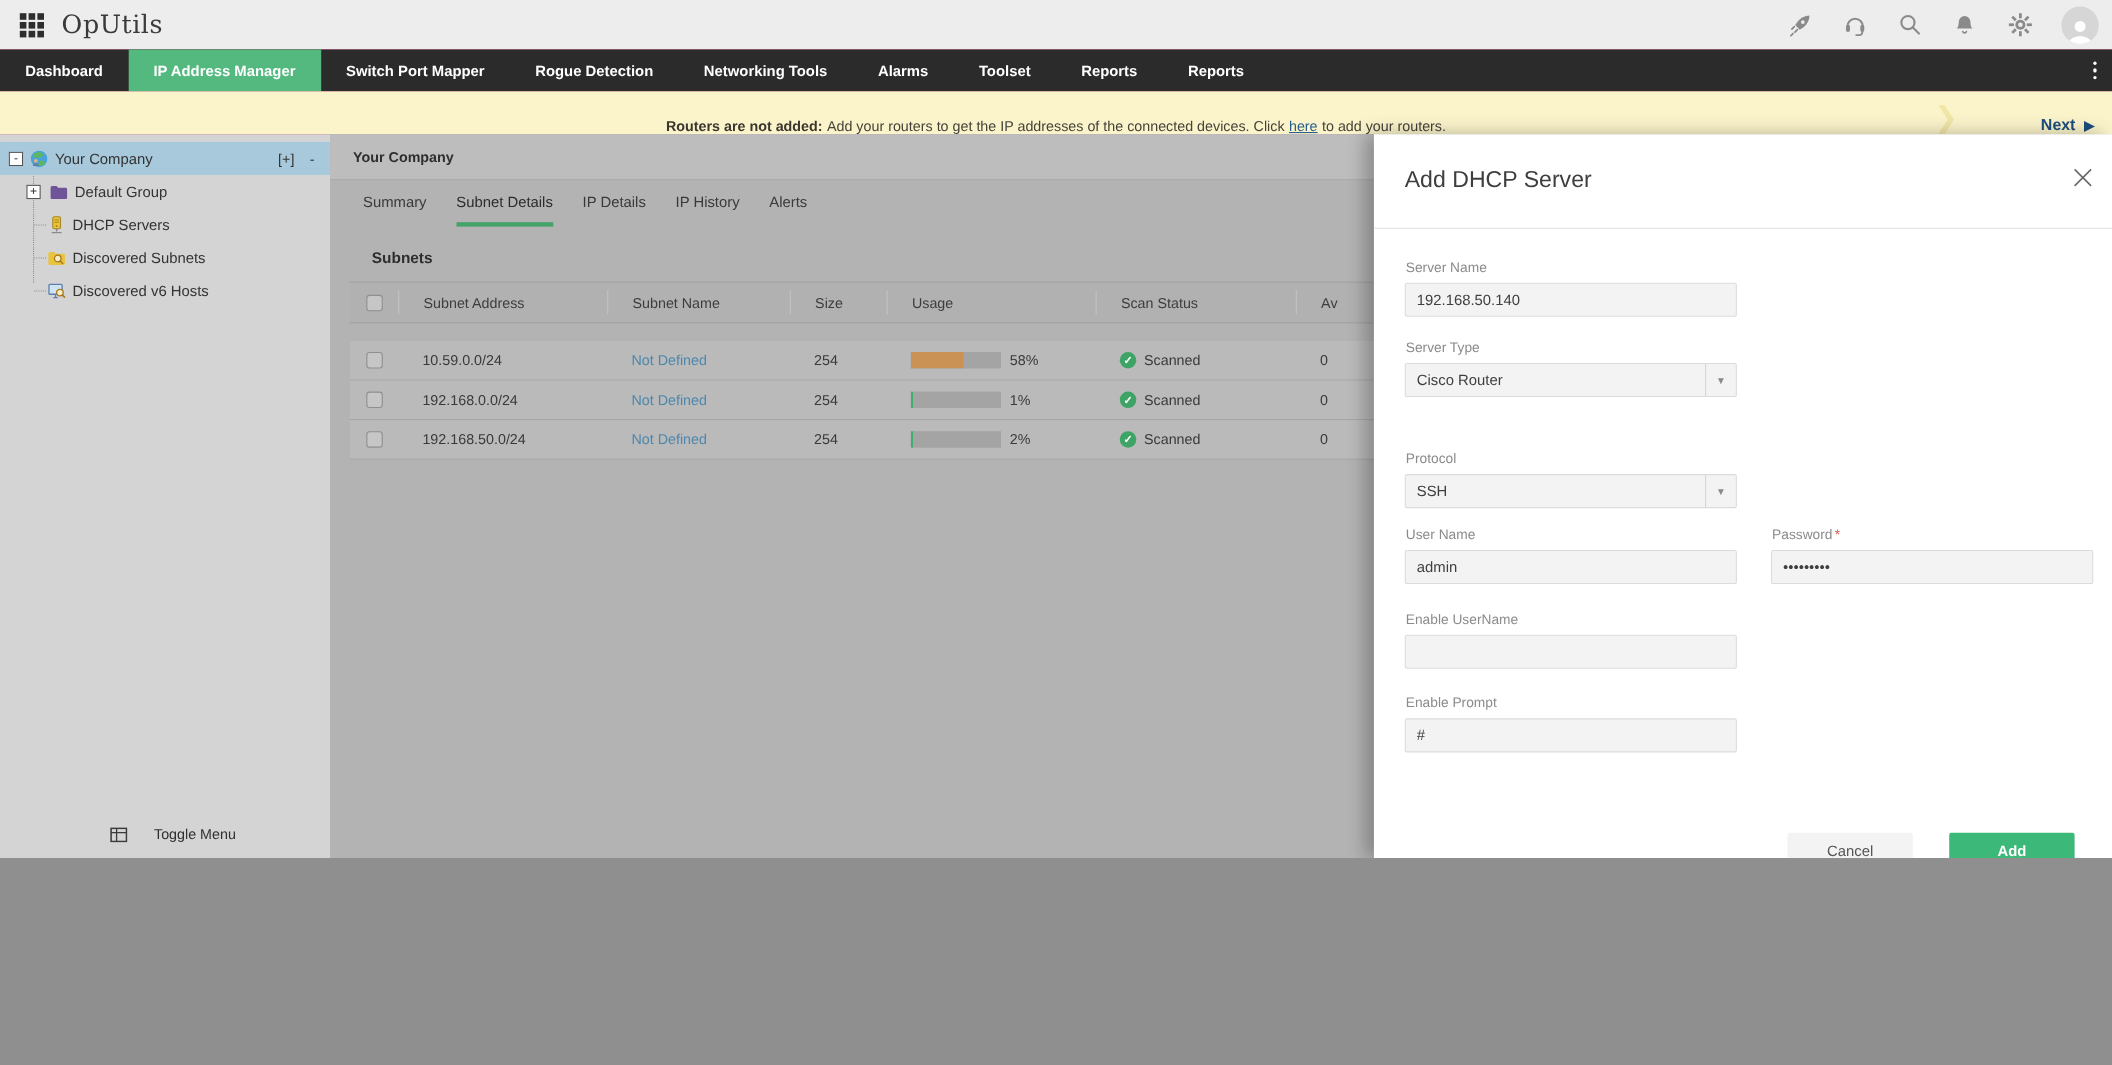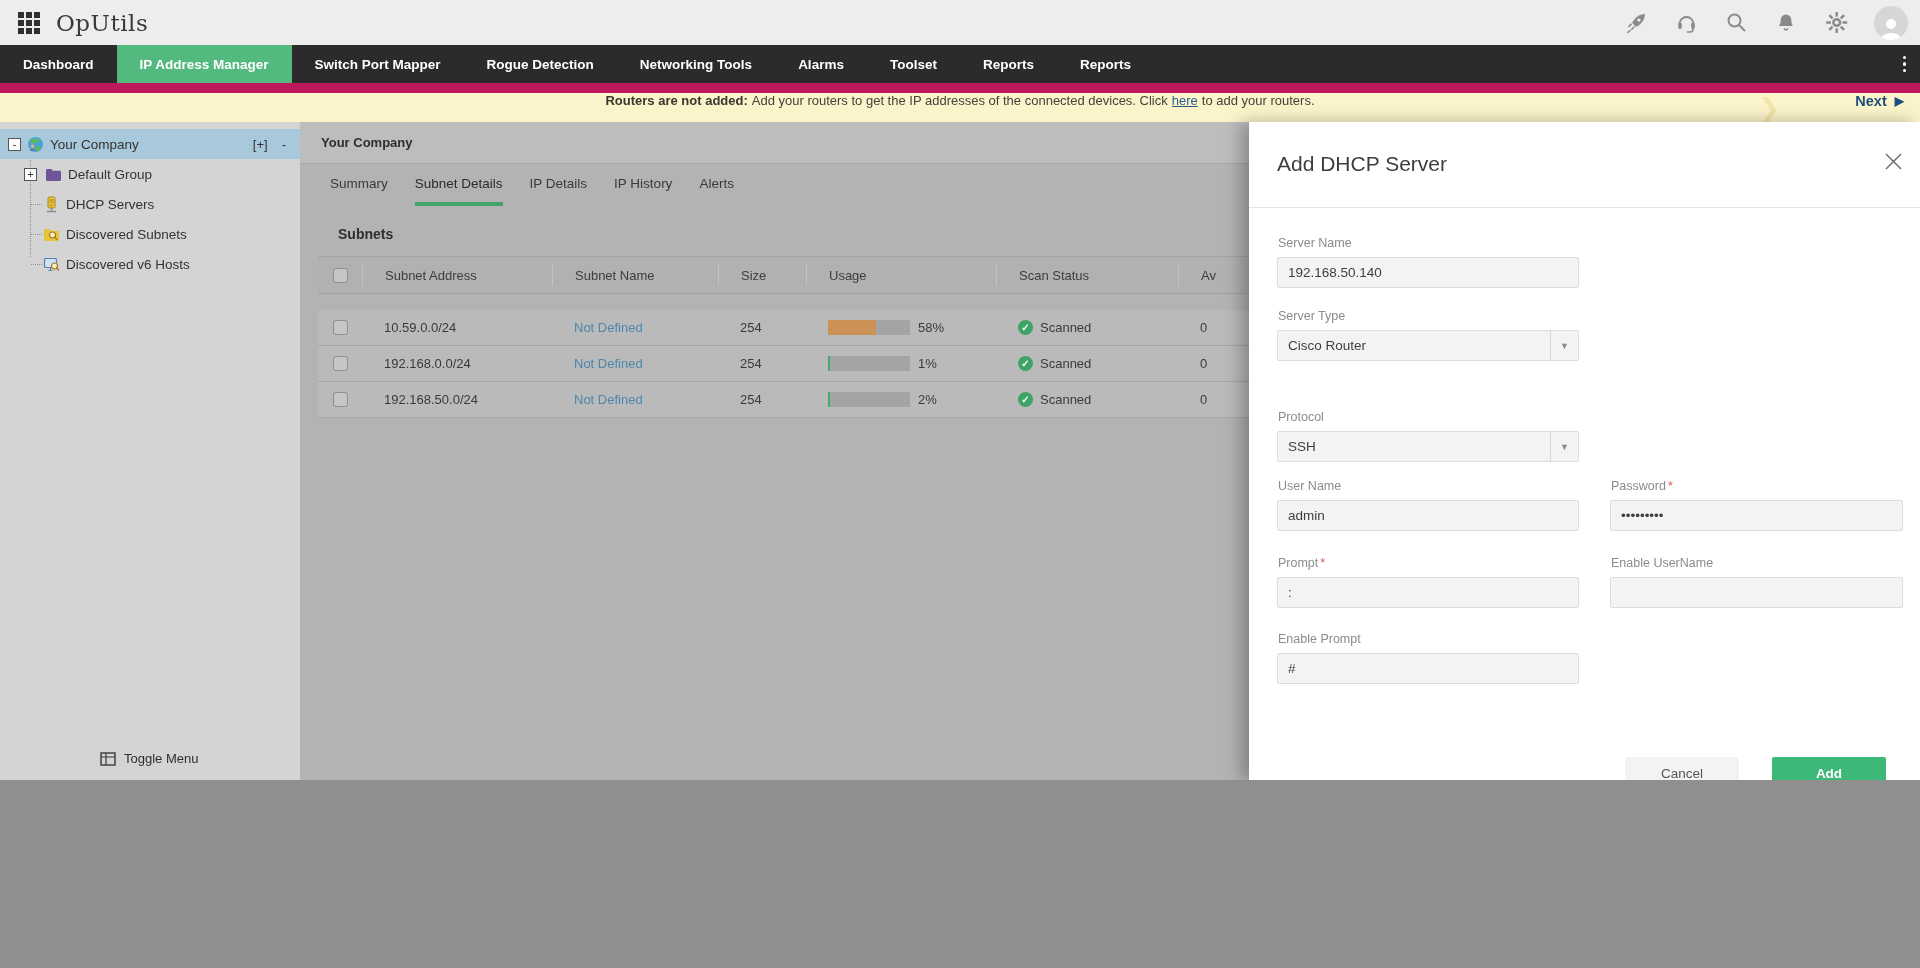--- a/index.html
+++ b/index.html
@@ -13,42 +13,42 @@
   .top-icons{margin-left:auto;display:flex;align-items:center;gap:26px;margin-right:12px;}
   .tico{width:24px;height:24px;display:flex;align-items:center;justify-content:center;cursor:pointer;}
   .avatar{width:34px;height:34px;border-radius:50%;background:#d6d6d6;overflow:hidden;display:flex;align-items:flex-end;justify-content:center;}
   
   .nav{position:absolute;top:45px;left:0;width:100%;height:38px;background:#2b2b2b;display:flex;align-items:stretch;}
   .nav-item{display:flex;align-items:center;padding:0 23px;color:#fff;font-size:13.5px;font-weight:700;cursor:pointer;white-space:nowrap;}
   .nav-item.active{background:#53b97f;}
   .kebab{margin-left:auto;margin-right:14px;align-self:center;display:flex;flex-direction:column;gap:3px;cursor:pointer;}
   .kebab i{width:3.5px;height:3.5px;border-radius:50%;background:#fff;display:block;}
   
-  .banner{position:absolute;top:93px;left:0;width:100%;height:39px;background:#fbf4cb;display:flex;align-items:flex-start;justify-content:center;font-size:13px;color:#44423a;}
+  .banner{position:absolute;top:83px;left:0;width:100%;height:39px;background:#fbf4cb;display:flex;align-items:flex-end;justify-content:center;font-size:13px;color:#44423a;}
   .banner b{color:#38362e;margin-right:4px;}
   .banner a{color:#275e8e;text-decoration:underline;cursor:pointer;margin:0 4px;}
   .banner .deco{position:absolute;right:140px;color:#f1e6a8;font-size:26px;}
   .banner .next{position:absolute;right:16px;display:flex;align-items:center;gap:8px;color:#1d4e7d;font-weight:700;font-size:14.5px;cursor:pointer;}
   .banner .next .arr{font-size:12px;}
   
   .sidebar{position:absolute;top:122px;left:0;width:300px;bottom:0;background:#d4d4d4;}
   .stabs{display:flex;height:41px;}
   .stab{flex:1;display:flex;align-items:center;justify-content:center;font-size:13.5px;color:#444;background:#e8e8e8;cursor:pointer;border-bottom:3px solid transparent;box-sizing:border-box;}
   .stab.active{background:#fafafa;font-weight:700;color:#222;border-bottom:3px solid #3fae6e;}
   .tree{position:relative;padding-top:7px;}
   .guide{position:absolute;left:30px;top:30px;height:105px;border-left:1px dotted #8f8f8f;}
   .trow{height:30px;display:flex;align-items:center;font-size:13.5px;color:#333;cursor:pointer;position:relative;}
   .trow.selected{background:#a7c9db;}
   .expander{width:13px;height:13px;box-sizing:border-box;border:1px solid #555;background:#fdfdfd;font-size:11px;line-height:10px;text-align:center;color:#333;flex:none;}
   .tico16{width:18px;height:18px;flex:none;display:flex;align-items:center;justify-content:center;}
   .tlabel{margin-left:6px;white-space:nowrap;}
   .tctrl{margin-left:auto;margin-right:14px;display:flex;gap:14px;font-size:13px;color:#333;}
   .tctrl span{cursor:pointer;}
   .stub{width:11px;border-top:1px dotted #8f8f8f;margin-left:31px;flex:none;}
-  .toggle-menu{position:absolute;bottom:14px;left:100px;display:flex;align-items:center;gap:8px;font-size:13px;color:#2f2f2f;cursor:pointer;}
+  .toggle-menu{position:absolute;bottom:14px;left:100px;display:flex;align-items:center;gap:24px;font-size:13px;color:#2f2f2f;cursor:pointer;}
   
   .content{position:absolute;left:300px;top:122px;right:0;bottom:0;background:#b3b3b3;}
   .groupbar{height:41px;background:#bdbdbd;border-bottom:1px solid #a6a6a6;display:flex;align-items:center;padding-left:21px;font-weight:700;font-size:13px;color:#2e2e2e;}
   .mtabs{height:42px;display:flex;padding-left:30px;}
   .mtab{margin-right:27px;display:flex;align-items:center;height:100%;font-size:13.5px;color:#3a3a3a;cursor:pointer;border-bottom:4px solid transparent;box-sizing:border-box;}
   .mtab.active{border-bottom:4px solid #44a368;color:#2c2c2c;}
   .subnets-title{margin:20px 0 0 38px;font-size:14px;font-weight:700;color:#2e2e2e;}
   .tablewrap{margin:14px 0 0 18px;width:990px;}
   .thead{display:flex;height:36px;background:#b1b1b1;border-top:1px solid #a2a2a2;border-bottom:1px solid #a2a2a2;align-items:center;font-size:13px;color:#3d3d3d;}
   .thead .cell{border-left:1px solid #c2c2c2;height:22px;display:flex;align-items:center;}
@@ -428,24 +428,20 @@
           <input class="f-input" value="admin" style="">
         </div>
         <div>
           <div class="f-label"><span>Password</span><span class="req">*</span></div>
           <input class="f-input" value="•••••••••" style="">
         </div>
       </div>
 
       <div class="fgrid g2">
         <div>
-          <div class="f-label"><span>Prompt</span><span class="req">*</span></div>
-          <input class="f-input" value=":" style="">
-        </div>
-        <div>
           <div class="f-label">Enable UserName</div>
           <input class="f-input" value="" style="">
         </div>
       </div>
 
       <div class="fgrid g3">
         <div>
           <div class="f-label">Enable Prompt</div>
           <input class="f-input" value="#" style="">
         </div>

